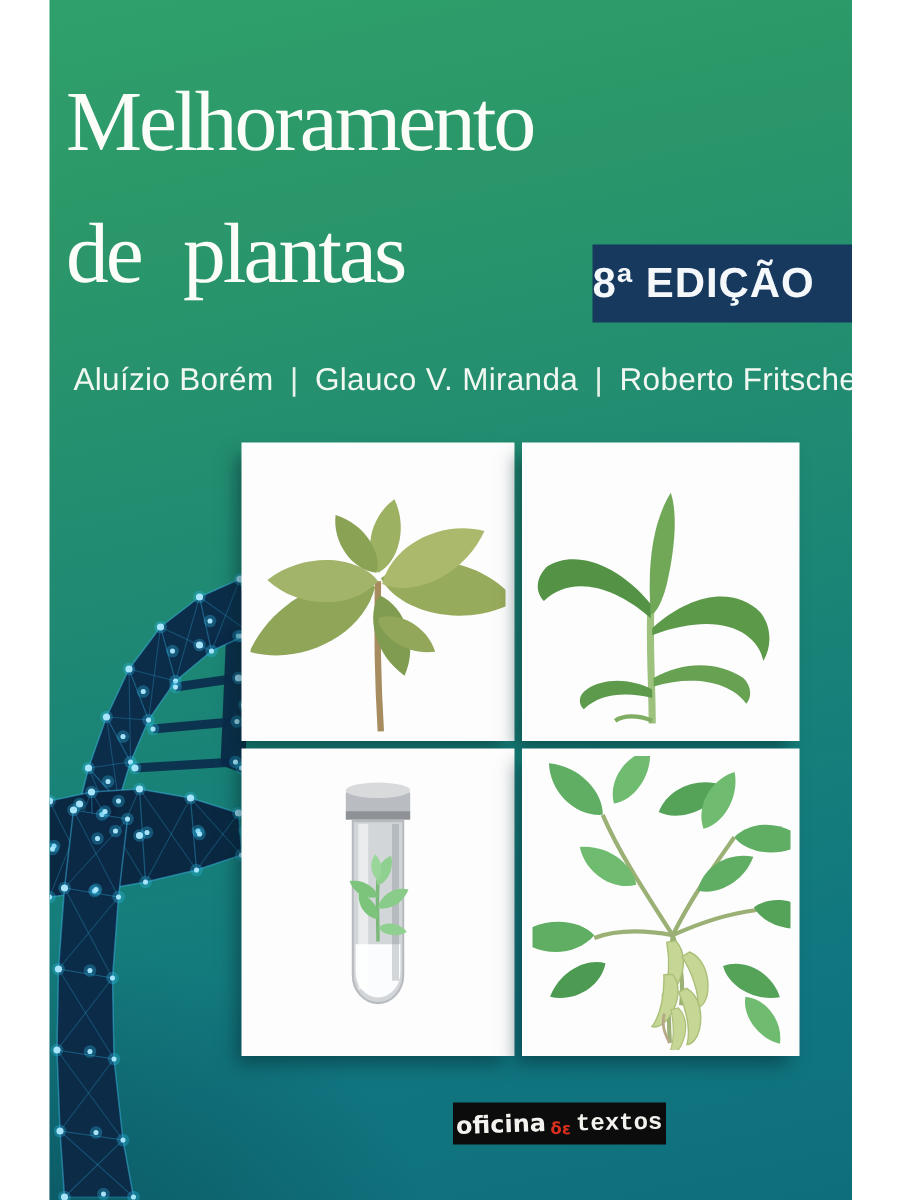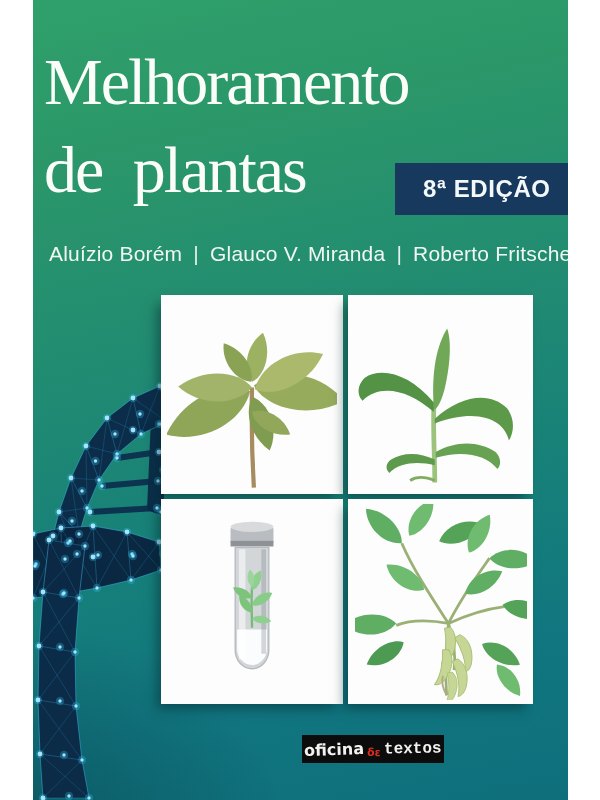--- a/index.html
+++ b/index.html
@@ -4,25 +4,25 @@
 <style>
   html,body{margin:0;padding:0;width:600px;height:800px;background:#ffffff;overflow:hidden;
     font-family:"Liberation Sans",sans-serif;}
   .frame{position:relative;width:600px;height:800px;background:#ffffff;}
   .cover{position:absolute;left:33px;top:0;width:535px;height:800px;overflow:hidden;
     background:
       radial-gradient(460px 340px at -6% 104%, rgba(0,24,36,0.32), rgba(0,24,36,0) 62%),
       linear-gradient(168deg,#2fa06b 0%,#2b9769 18%,#218b72 42%,#178079 63%,#117680 82%,#0e6f7b 100%);}
   .dna{position:absolute;left:0;top:0;width:535px;height:800px;pointer-events:none;}
   .title{position:absolute;left:11px;top:38px;color:#fbfdf9;
-    font-family:"Liberation Serif",serif;font-size:66px;line-height:88px;letter-spacing:-2px;white-space:nowrap;}
+    font-family:"Liberation Serif",serif;font-size:57px;line-height:88px;letter-spacing:-2px;white-space:nowrap;}
   .title .l2{word-spacing:16px;}
   .edition-badge{position:absolute;right:0;top:163px;width:173px;height:52px;background:#17395e;
-    color:#f4f8fb;display:flex;align-items:center;padding-left:28px;box-sizing:border-box;
-    font-size:24px;font-weight:bold;letter-spacing:0.6px;white-space:nowrap;}
+    color:#f4f8fb;display:flex;align-items:center;padding-left:0;box-sizing:border-box;
+    font-size:28px;font-weight:bold;letter-spacing:0.6px;white-space:nowrap;}
   .authors{position:absolute;left:16px;top:242px;width:512px;color:#f1f8f2;font-size:21px;
     letter-spacing:0.2px;white-space:nowrap;}
   .authors .sep{display:inline-block;margin:0 11px;opacity:.95;}
   .panel-grid{position:absolute;left:128px;top:295px;width:372px;height:409px;display:grid;
     grid-template-columns:182px 185px;grid-template-rows:199px 205px;gap:5px;}
   .panel{background:#fdfdfd;box-shadow:-6px 7px 11px -2px rgba(3,38,46,0.5);
     display:flex;align-items:center;justify-content:center;overflow:hidden;}
   .publisher{position:absolute;left:269px;top:735px;width:142px;height:28px;background:#0c0c0c;
     display:flex;align-items:center;justify-content:center;color:#f4f2ee;}
   .publisher .w1{font-family:"DejaVu Sans",sans-serif;font-weight:bold;font-size:16px;transform:rotate(-2deg);}

